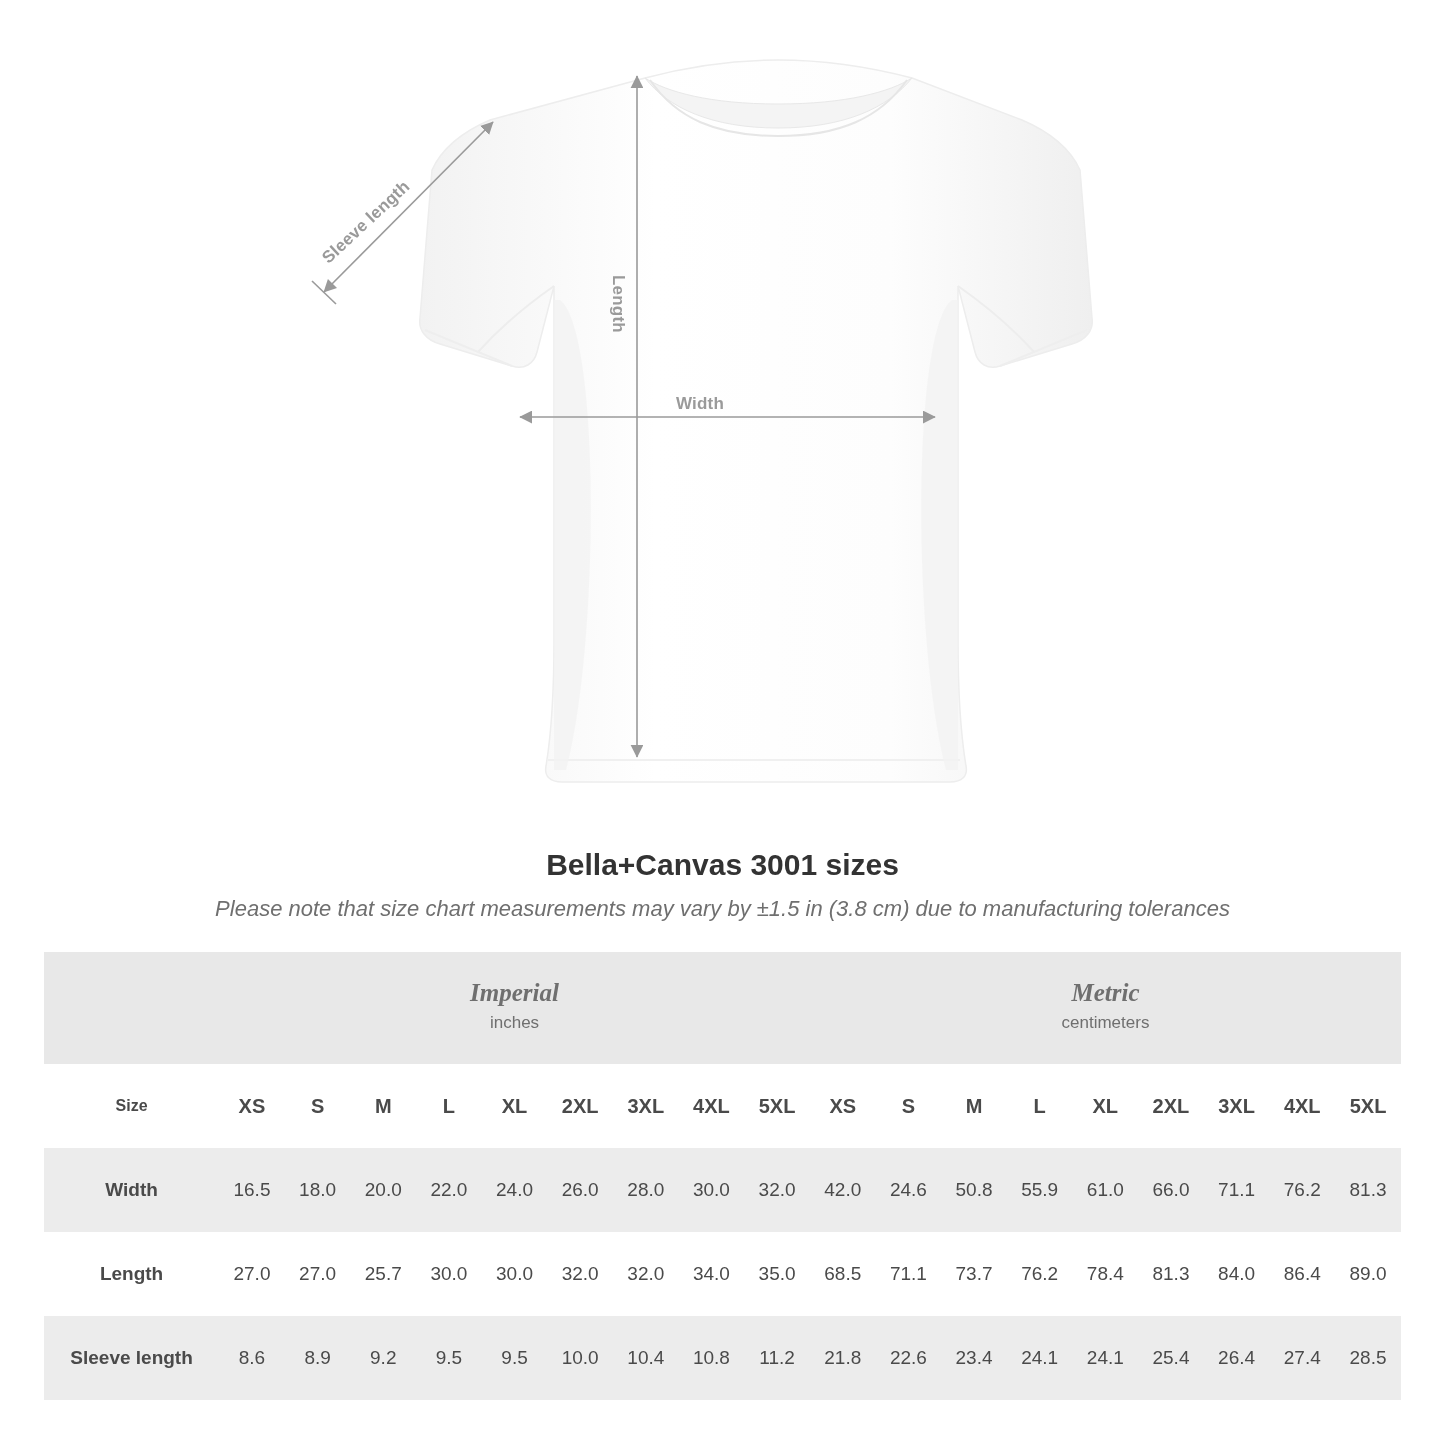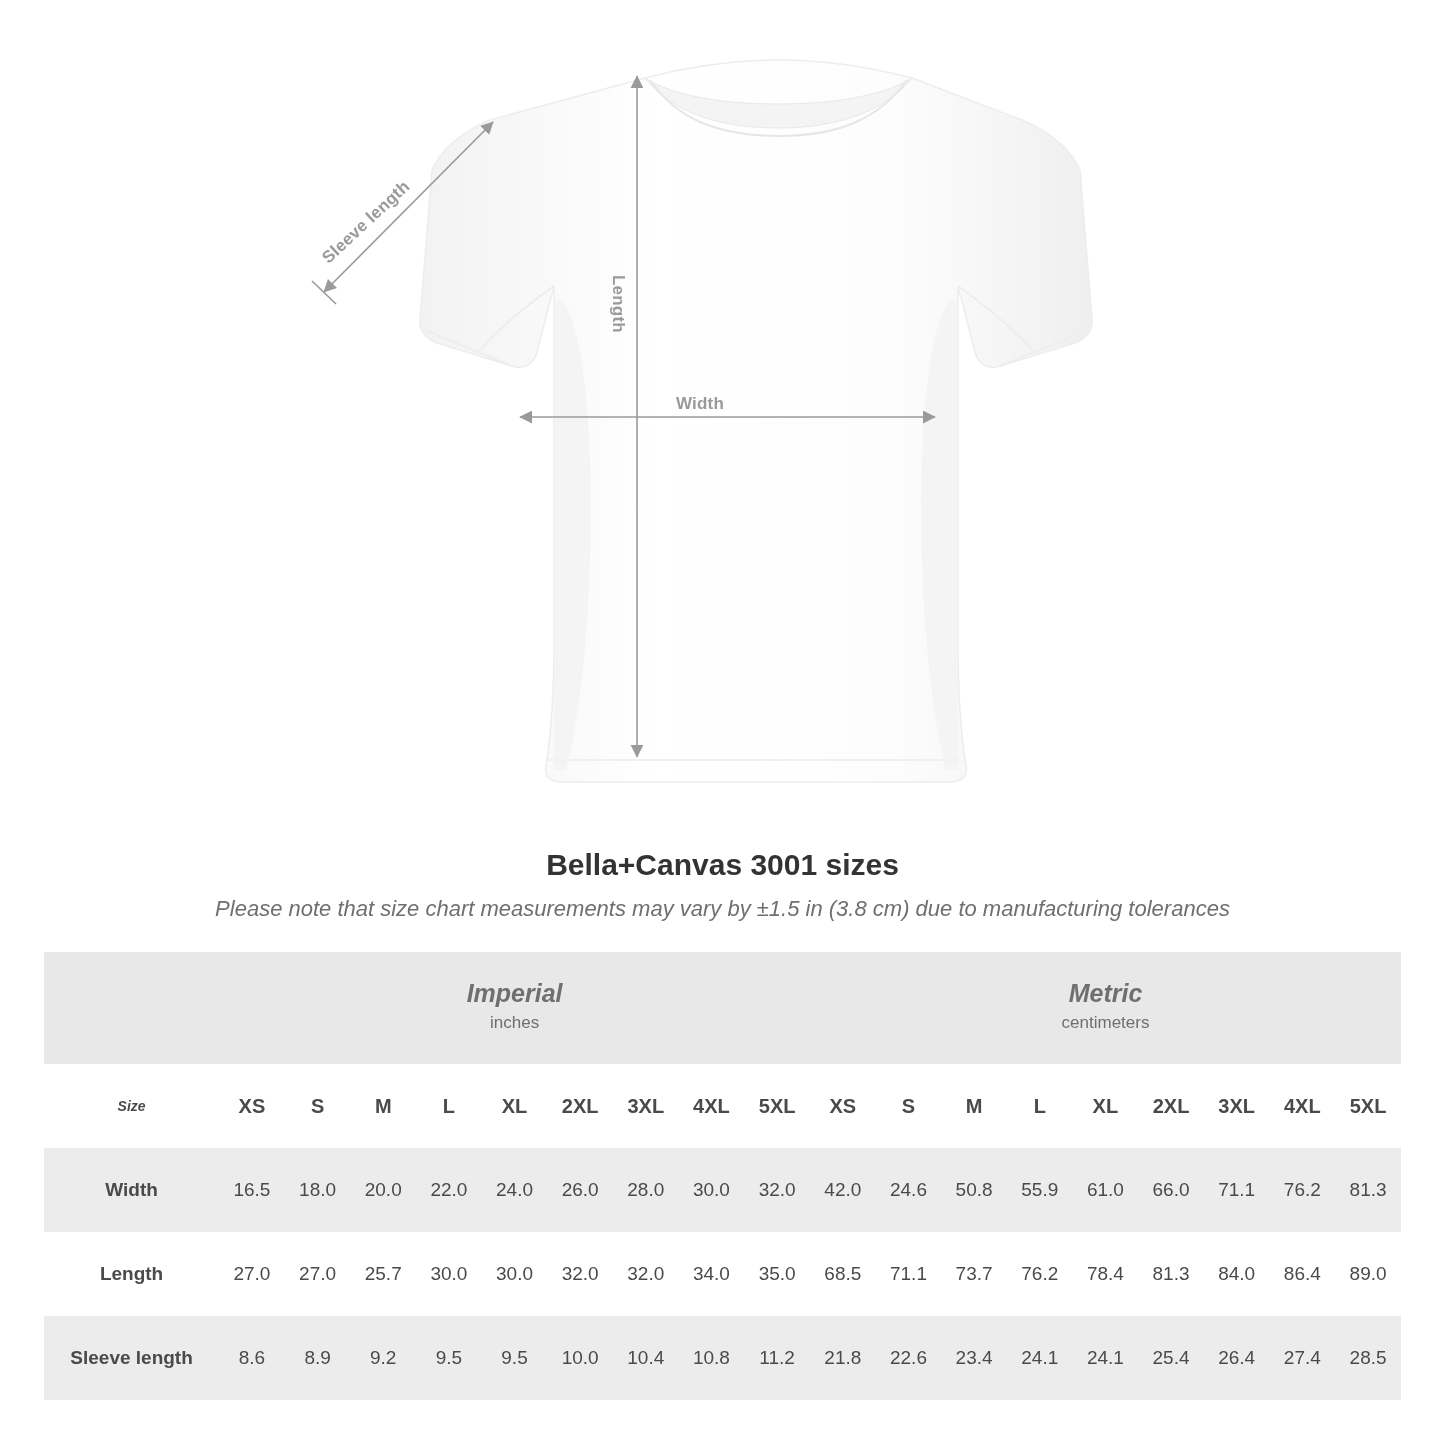--- a/index.html
+++ b/index.html
@@ -87,34 +87,35 @@
   .unit-head td {
     height: 112px;
     background: #e8e8e8;
   }
   .unit-name {
     font-size: 25px;
     font-weight: bold;
     font-style: italic;
     color: #6f6f6f;
     line-height: 1.2;
+    font-family: Liberation Serif, serif;
   }
   .unit-sub {
     font-size: 17px;
     color: #6f6f6f;
     line-height: 1.8;
   }
   tr.head-row td {
     height: 84px;
     font-weight: bold;
     font-size: 20px;
     color: #4a4a4a;
     background: #ffffff;
   }
-  tr.head-row td.rowlabel { font-size: 14px; font-style: italic; }
+  tr.head-row td.rowlabel { font-size: 16px; }
   tr.data-row td {
     height: 84px;
     font-size: 19px;
     background: #ffffff;
   }
   tr.data-row.alt td {
     background: #ececec;
   }
   td.rowlabel {
     font-weight: bold;

